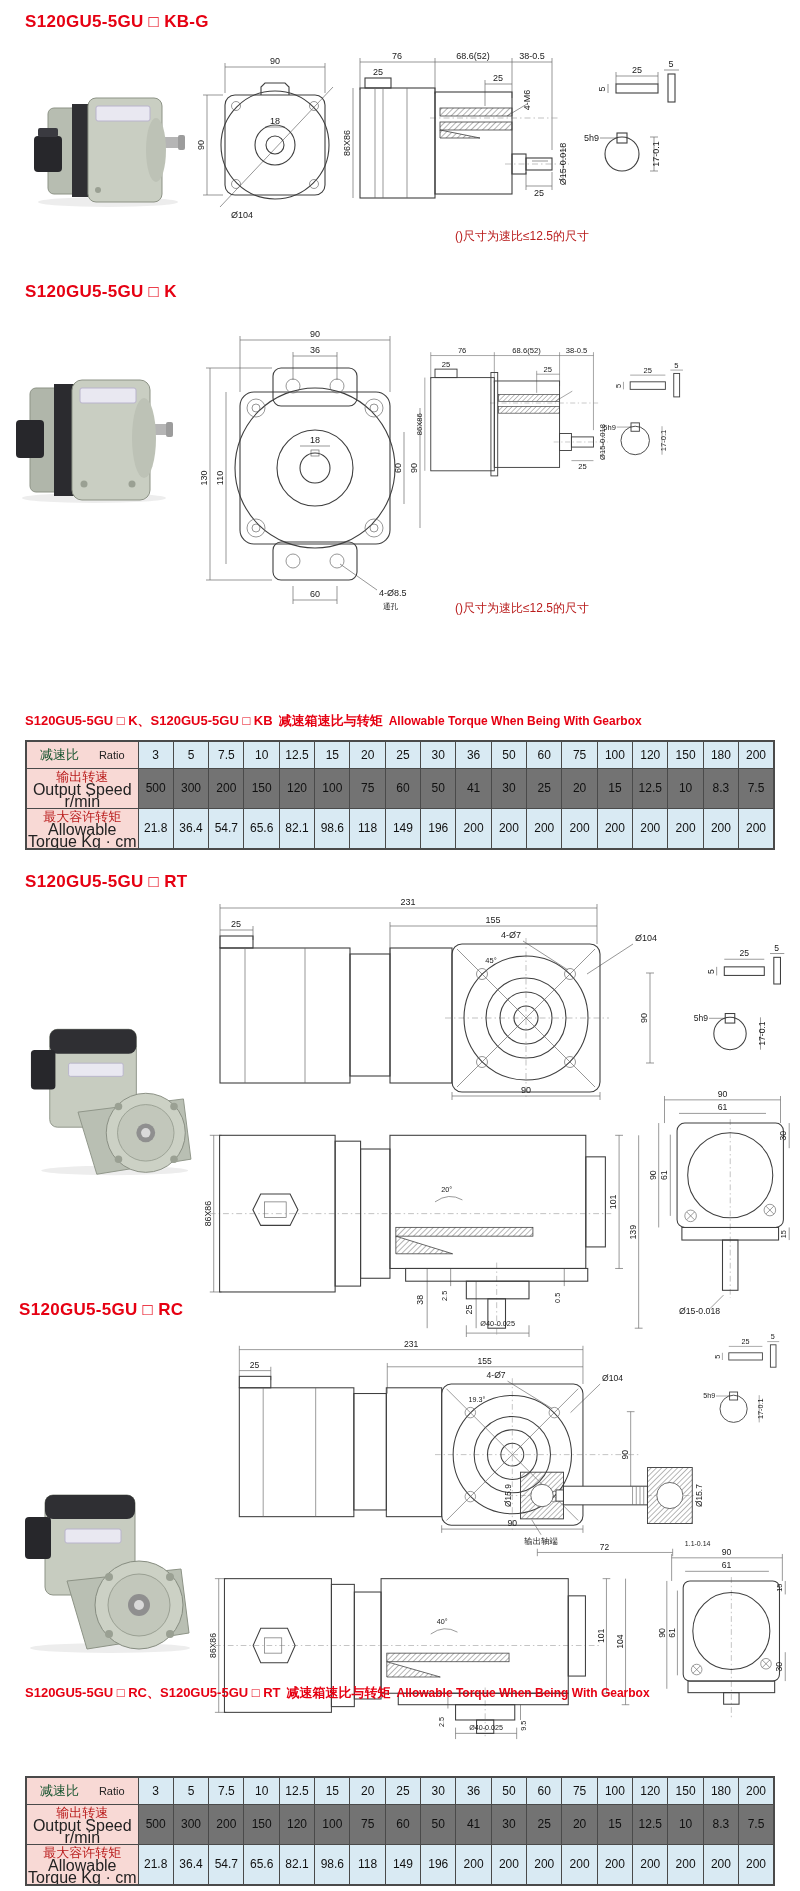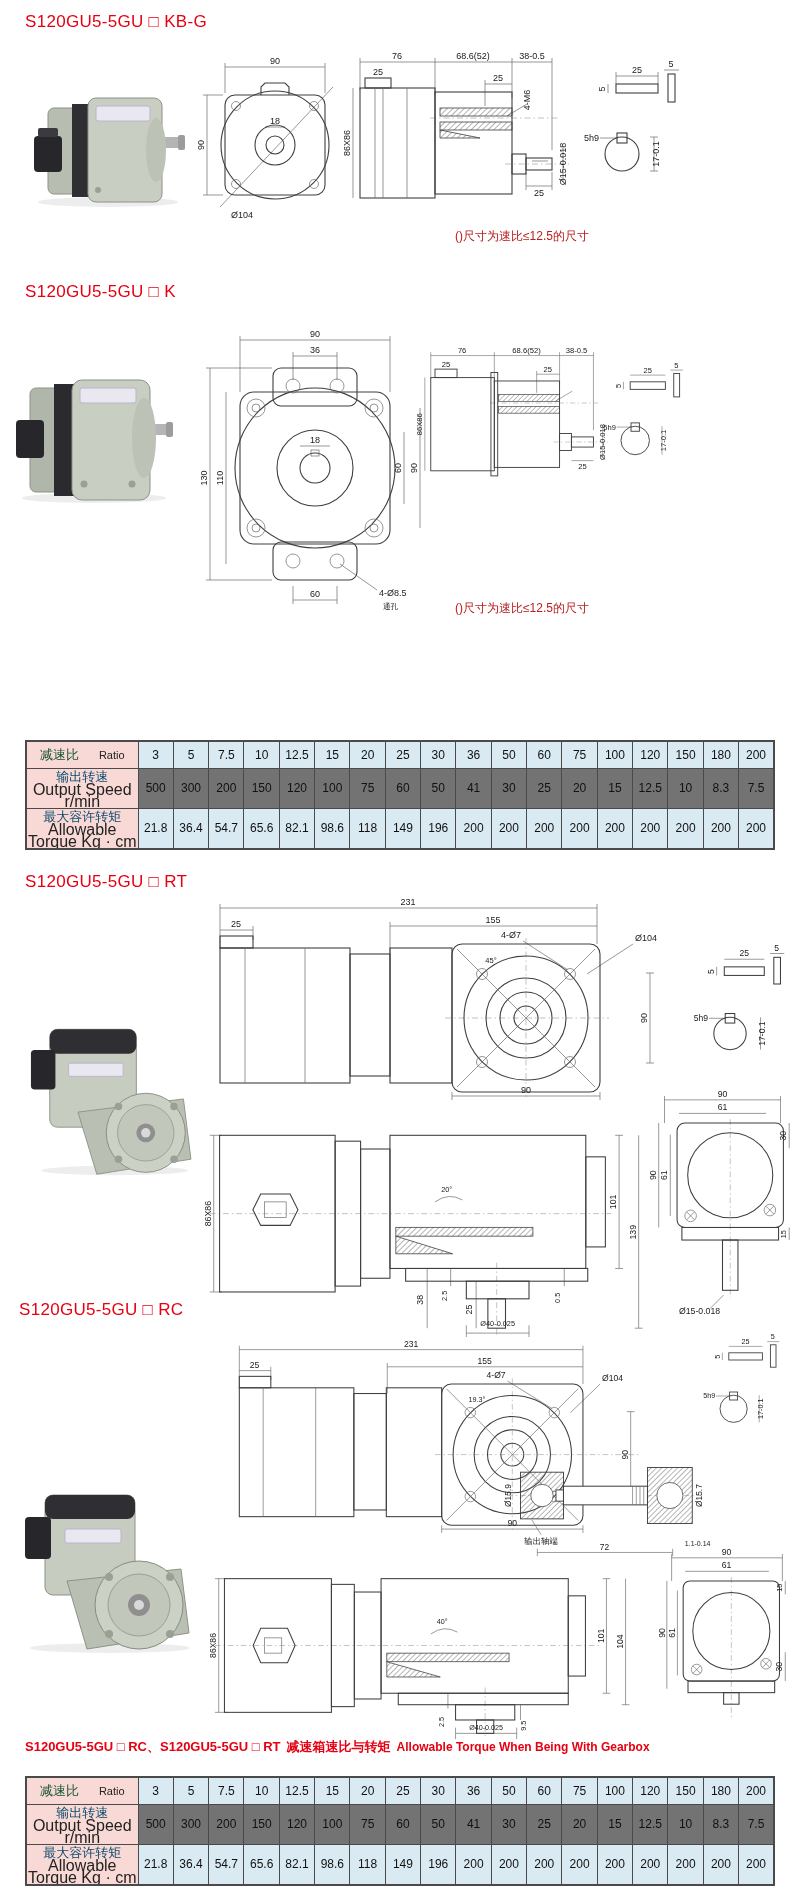--- a/index.html
+++ b/index.html
@@ -1,30 +1,30 @@
 <!DOCTYPE html>
 <html><head>
 <meta charset="utf-8">
 <style>
   *{box-sizing:border-box;margin:0;padding:0}
   body{background:#ffffff}
   .page{position:relative;width:800px;height:1891px;background:#fff;font-family:"Liberation Sans",sans-serif;overflow:hidden}
   .abs{position:absolute}
-  .sec-title{font-size:17px;font-weight:normal;color:#e60012;letter-spacing:.3px;white-space:nowrap}
+  .sec-title{font-size:17px;font-weight:bold;color:#e60012;letter-spacing:.3px;white-space:nowrap}
   .note{font-size:12px;color:#b91c1c;white-space:nowrap}
   .tbl-title{font-weight:bold;color:#e60012;white-space:nowrap;font-size:13px}
   .tbl-title .cn{margin-left:6px}
   .tbl-title .en{font-size:12px;margin-left:6px}
   table.spec{border-collapse:collapse;table-layout:fixed;width:750px;border:2px solid #4a4a4a;background:#fff}
   table.spec td{border:1px solid #4a4a4a;text-align:center;font-size:12px;color:#111;height:36px;overflow:hidden}
   table.spec tr.r-ratio td{height:27px}
   table.spec td.rowhdr{width:112px;background:#f8d9d5}
   table.spec td.c-blue{background:#d9eaf3}
   table.spec td.c-cream{background:#737373}
-  .rowhdr .hcn{font-size:13px;line-height:15px;color:#0c4a6e}
+  .rowhdr .hcn{font-size:13px;line-height:15px;color:#b91c1c}
   .rowhdr .hen{font-size:16px;line-height:12px;color:#222}
   .rowhdr .inline-cn{font-size:13px;color:#14532d}
   .rowhdr .inline-en{font-size:11px;color:#222;margin-left:20px}
   svg{overflow:visible;display:block}
   svg .ln{stroke:#3f3f3f;fill:none;stroke-width:1.1}
   svg .thin{stroke:#6a6a6a;fill:none;stroke-width:.7}
   svg .cl{stroke:#999;stroke-width:.6;stroke-dasharray:6 3 1.5 3;fill:none}
   svg .dim{font-size:9px;fill:#1a1a1a;font-family:"Liberation Sans",sans-serif}
   svg .dim-s{font-size:7.5px;fill:#1a1a1a;font-family:"Liberation Sans",sans-serif}
 </style>
@@ -292,20 +292,23 @@
     </g>
     <text class="dim" x="57" y="15" text-anchor="middle">25</text>
     <text class="dim" x="25" y="31" text-anchor="middle" transform="rotate(-90 25 31)">5</text>
     <text class="dim" x="91" y="9" text-anchor="middle">5</text>
     <text class="dim" x="4" y="83">5h9</text>
     <text class="dim" x="79" y="96" text-anchor="middle" transform="rotate(-90 79 96)">17-0.1</text>
   </svg>
 
   <div class="abs note" style="left:455px;top:600px">()尺寸为速比≤12.5的尺寸</div>
 
+  <div class="abs tbl-title" style="left:25px;top:712px">
+    <span>S120GU5-5GU □ K、S120GU5-5GU □ KB</span><span class="cn">减速箱速比与转矩</span><span class="en">Allowable Torque When Being With Gearbox</span>
+  </div>
   <table class="spec abs" style="left:25px;top:740px">
     <tbody id="spec-table-1">
         <tr class="r-ratio">
           <td class="rowhdr"><span class="inline-cn">减速比</span><span class="inline-en">Ratio</span></td>
           <td class="c-blue">3</td>
           <td class="c-blue">5</td>
           <td class="c-blue">7.5</td>
           <td class="c-blue">10</td>
           <td class="c-blue">12.5</td>
           <td class="c-blue">15</td>
@@ -764,21 +767,21 @@
         <line x1="112" y1="116" x2="104" y2="124"></line>
     </g>
     <text class="dim" x="67" y="7" text-anchor="middle">90</text>
     <text class="dim" x="67" y="21" text-anchor="middle">61</text>
     <text class="dim" x="3" y="88" text-anchor="middle" transform="rotate(-90 3 88)">90</text>
     <text class="dim" x="13" y="88" text-anchor="middle" transform="rotate(-90 13 88)">61</text>
     <text class="dim-s" x="125" y="41" text-anchor="middle" transform="rotate(-90 125 41)">15</text>
     <text class="dim" x="125" y="123" text-anchor="middle" transform="rotate(-90 125 123)">30</text>
   </svg>
 
-  <div class="abs tbl-title" style="left:25px;top:1738px">
+  <div class="abs tbl-title" style="left:25px;top:1684px">
     <span>S120GU5-5GU □ RC、S120GU5-5GU □ RT</span><span class="cn">减速箱速比与转矩</span><span class="en">Allowable Torque When Being With Gearbox</span>
   </div>
   <table class="spec abs" style="left:25px;top:1776px">
     <tbody id="spec-table-2">
         <tr class="r-ratio">
           <td class="rowhdr"><span class="inline-cn">减速比</span><span class="inline-en">Ratio</span></td>
           <td class="c-blue">3</td>
           <td class="c-blue">5</td>
           <td class="c-blue">7.5</td>
           <td class="c-blue">10</td>

